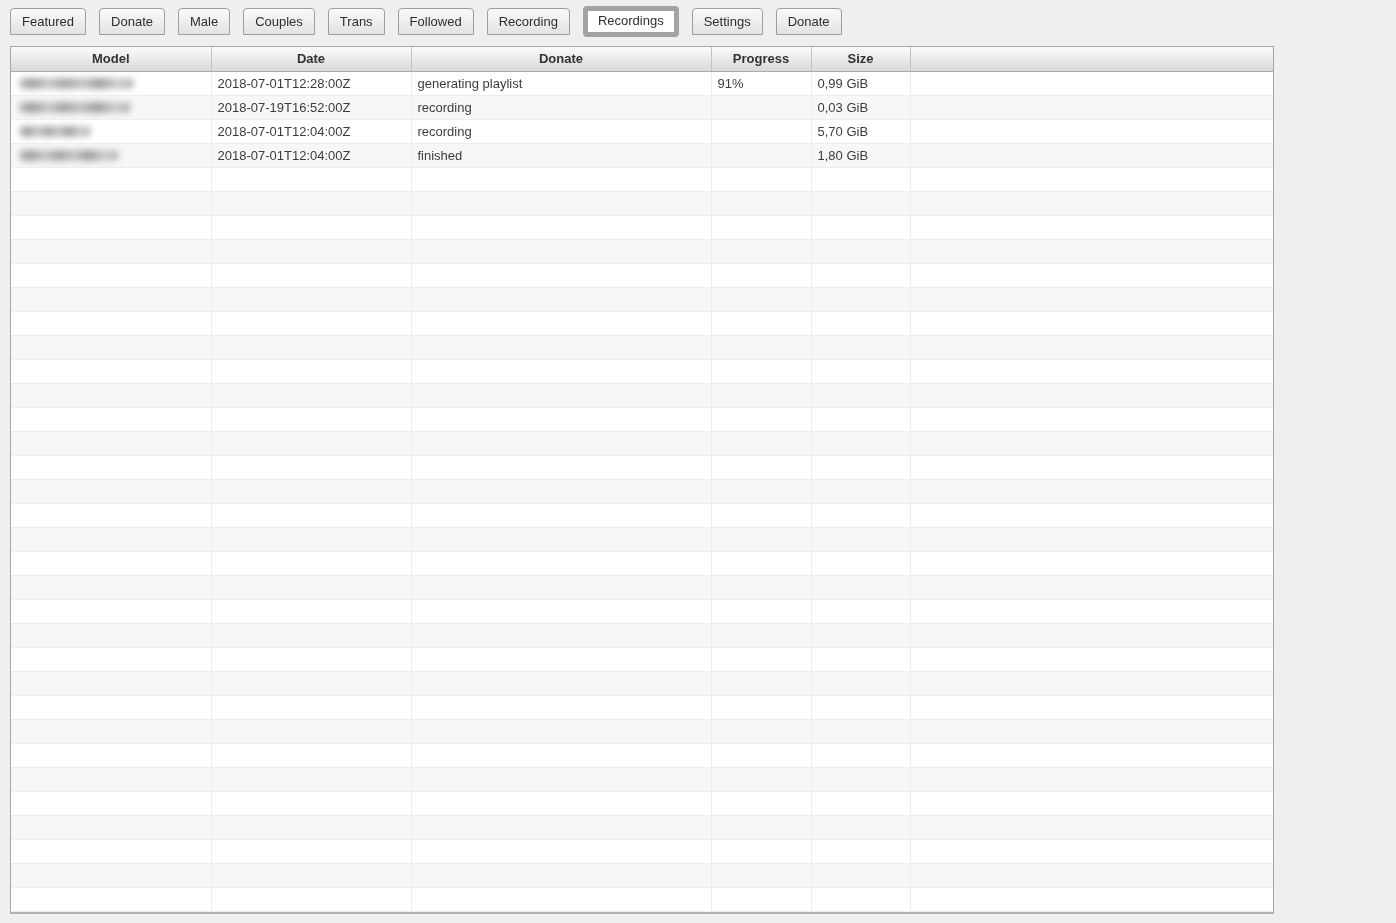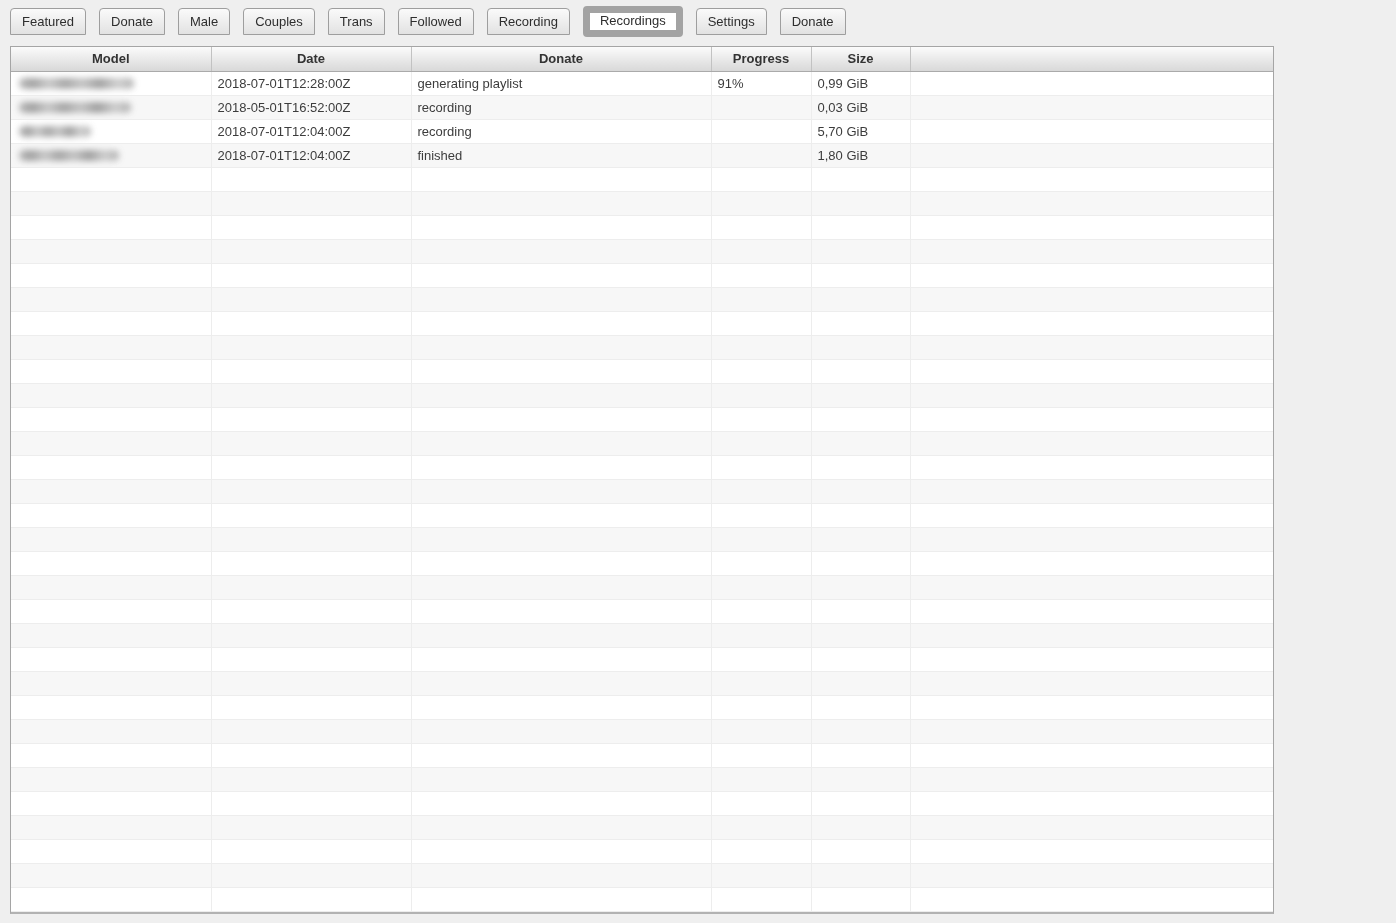--- a/index.html
+++ b/index.html
@@ -26,21 +26,21 @@
     background:linear-gradient(#fafafa,#e2e2e2);
     border:1px solid #9e9e9e;
     border-radius:4px 4px 0 0;
     cursor:default;
     white-space:nowrap;
   }
   .tab.active {
     height:31px;
     margin-bottom:-2px;
     background:#ffffff;
-    border:7px solid #a3a3a3;
+    border:5px solid #a3a3a3;
     border-radius:4px;
     padding:0 10px 2px;
     z-index:2;
   }
 
   
   .table-frame {
     position:absolute; left:10px; top:46px; width:1264px;
     background:#ffffff;
     border:1px solid #a5a5a5;
@@ -146,21 +146,21 @@
             <td>2018-07-01T12:28:00Z</td>
             <td>generating playlist</td>
             <td>91%</td>
             <td>0,99 GiB</td>
             <td></td>
           </tr>
           <tr>
             <td>
               <div class="redacted" style="width: 112px;"></div>
             </td>
-            <td>2018-05-01T16:52:00Z</td>
+            <td>2018-07-19T16:52:00Z</td>
             <td>recording</td>
             <td></td>
             <td>0,03 GiB</td>
             <td></td>
           </tr>
           <tr>
             <td>
               <div class="redacted" style="width: 72px;"></div>
             </td>
             <td>2018-07-01T12:04:00Z</td>

